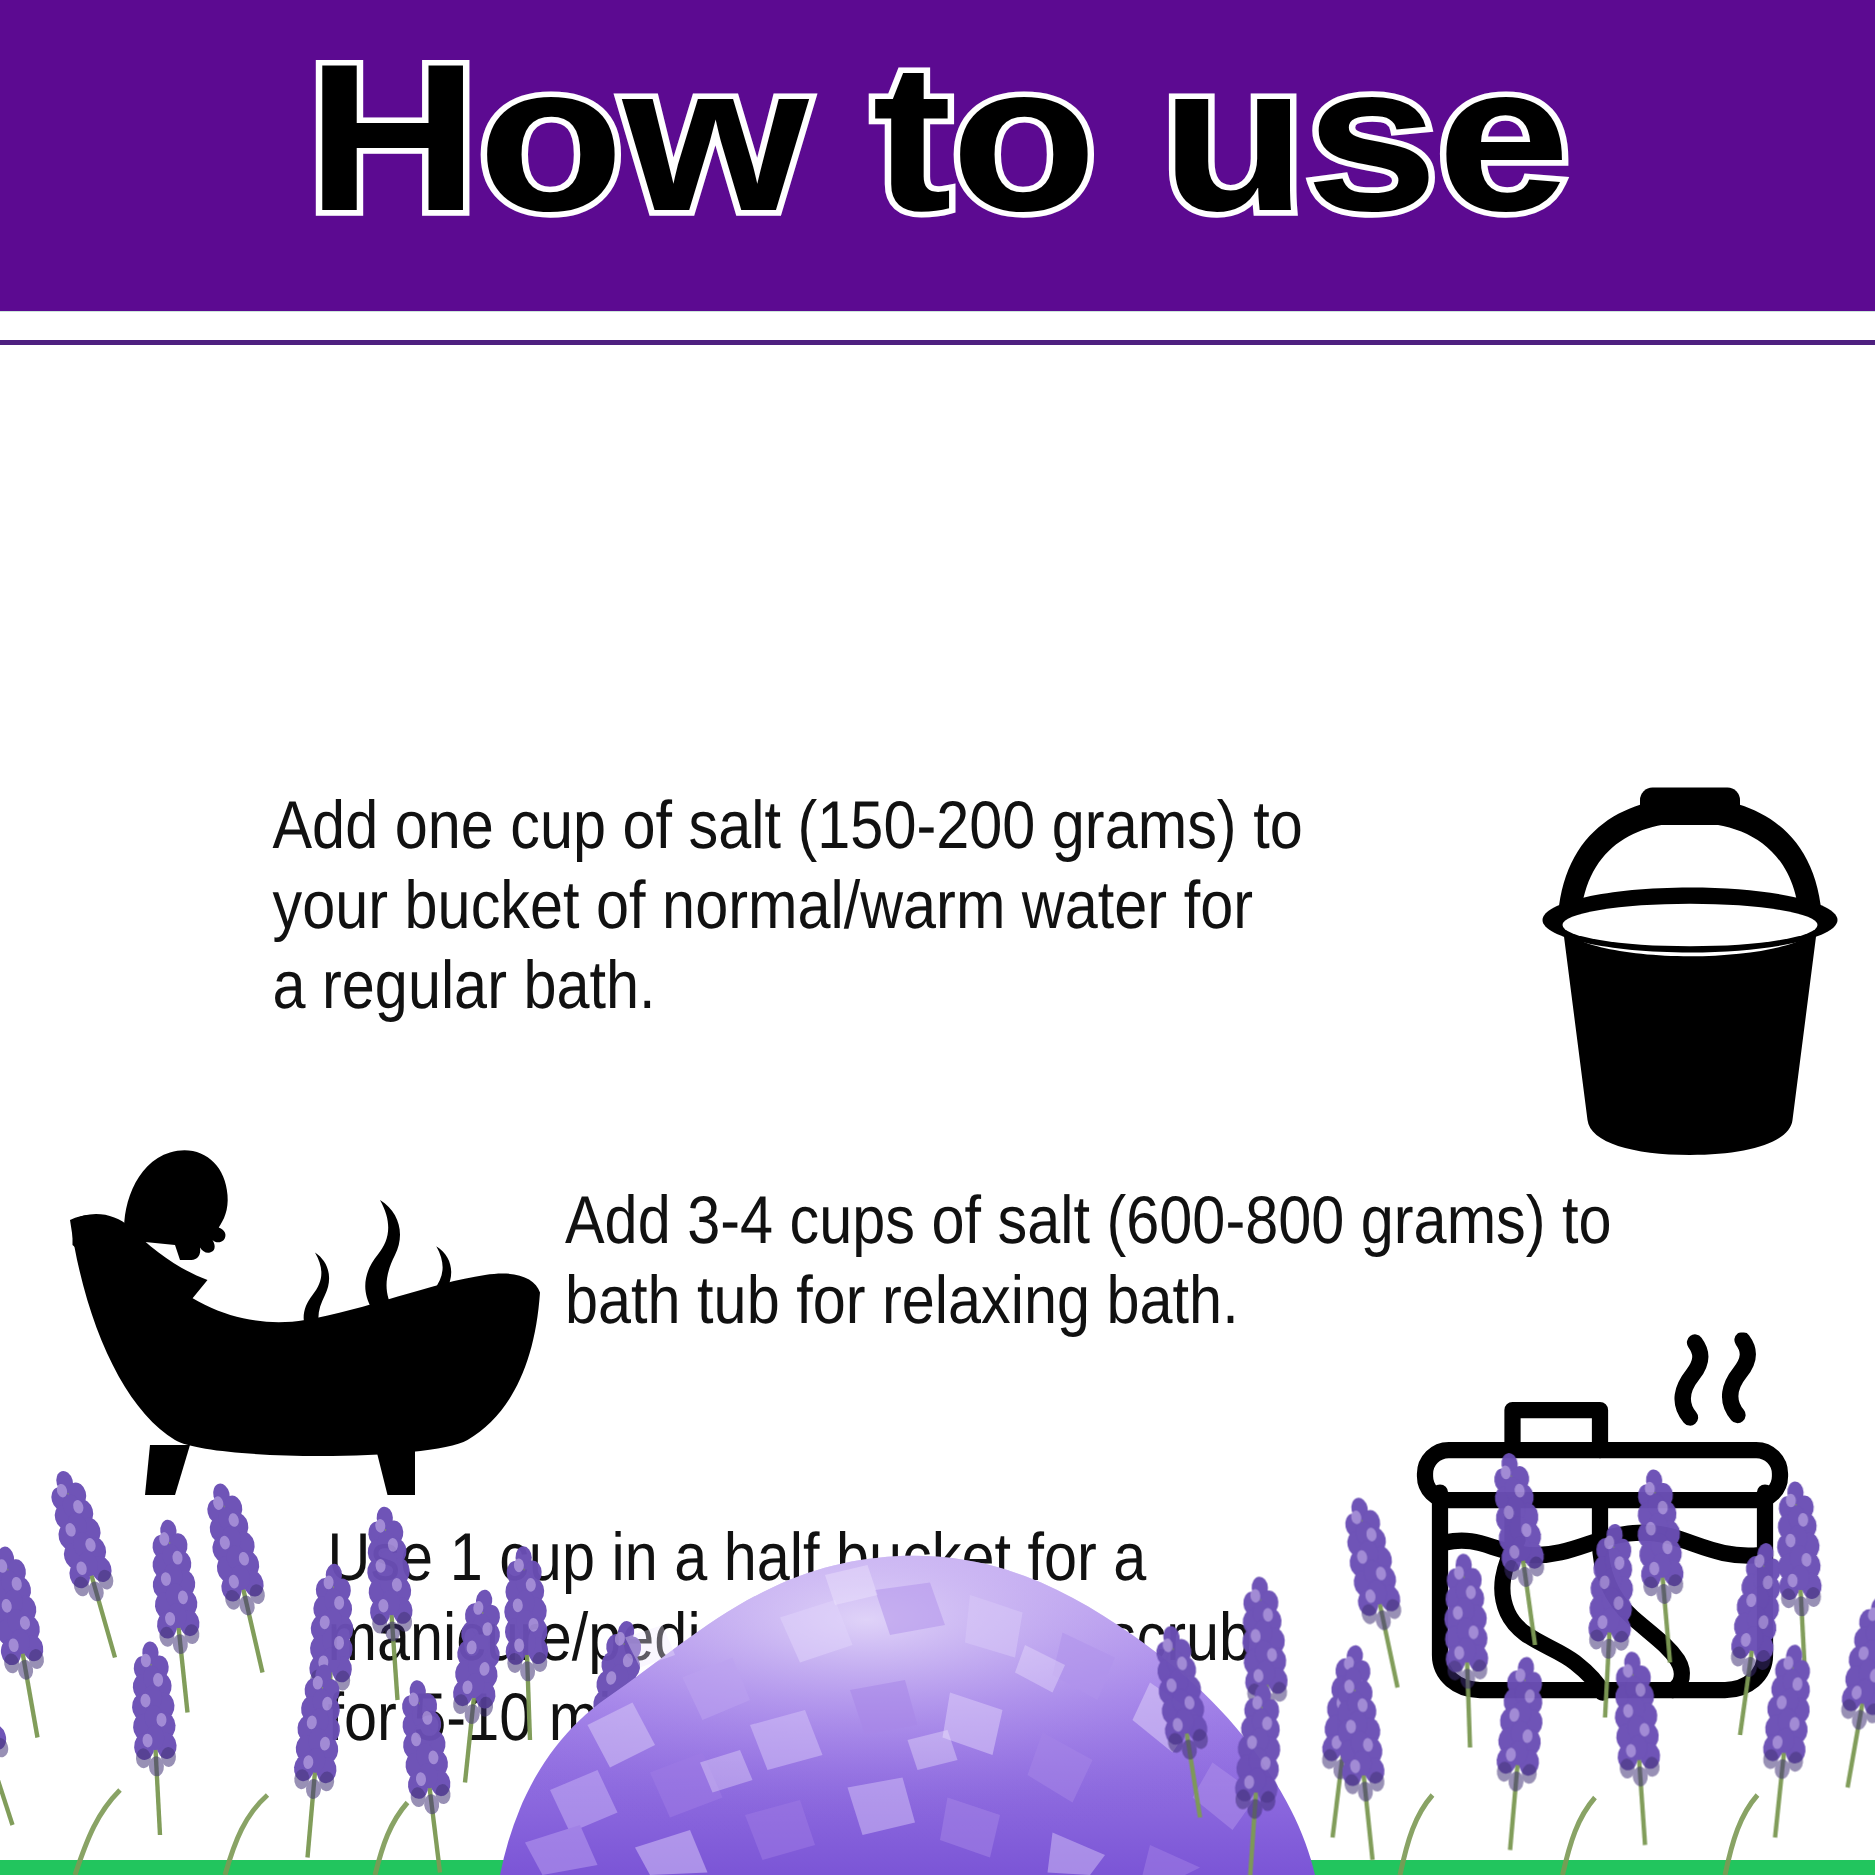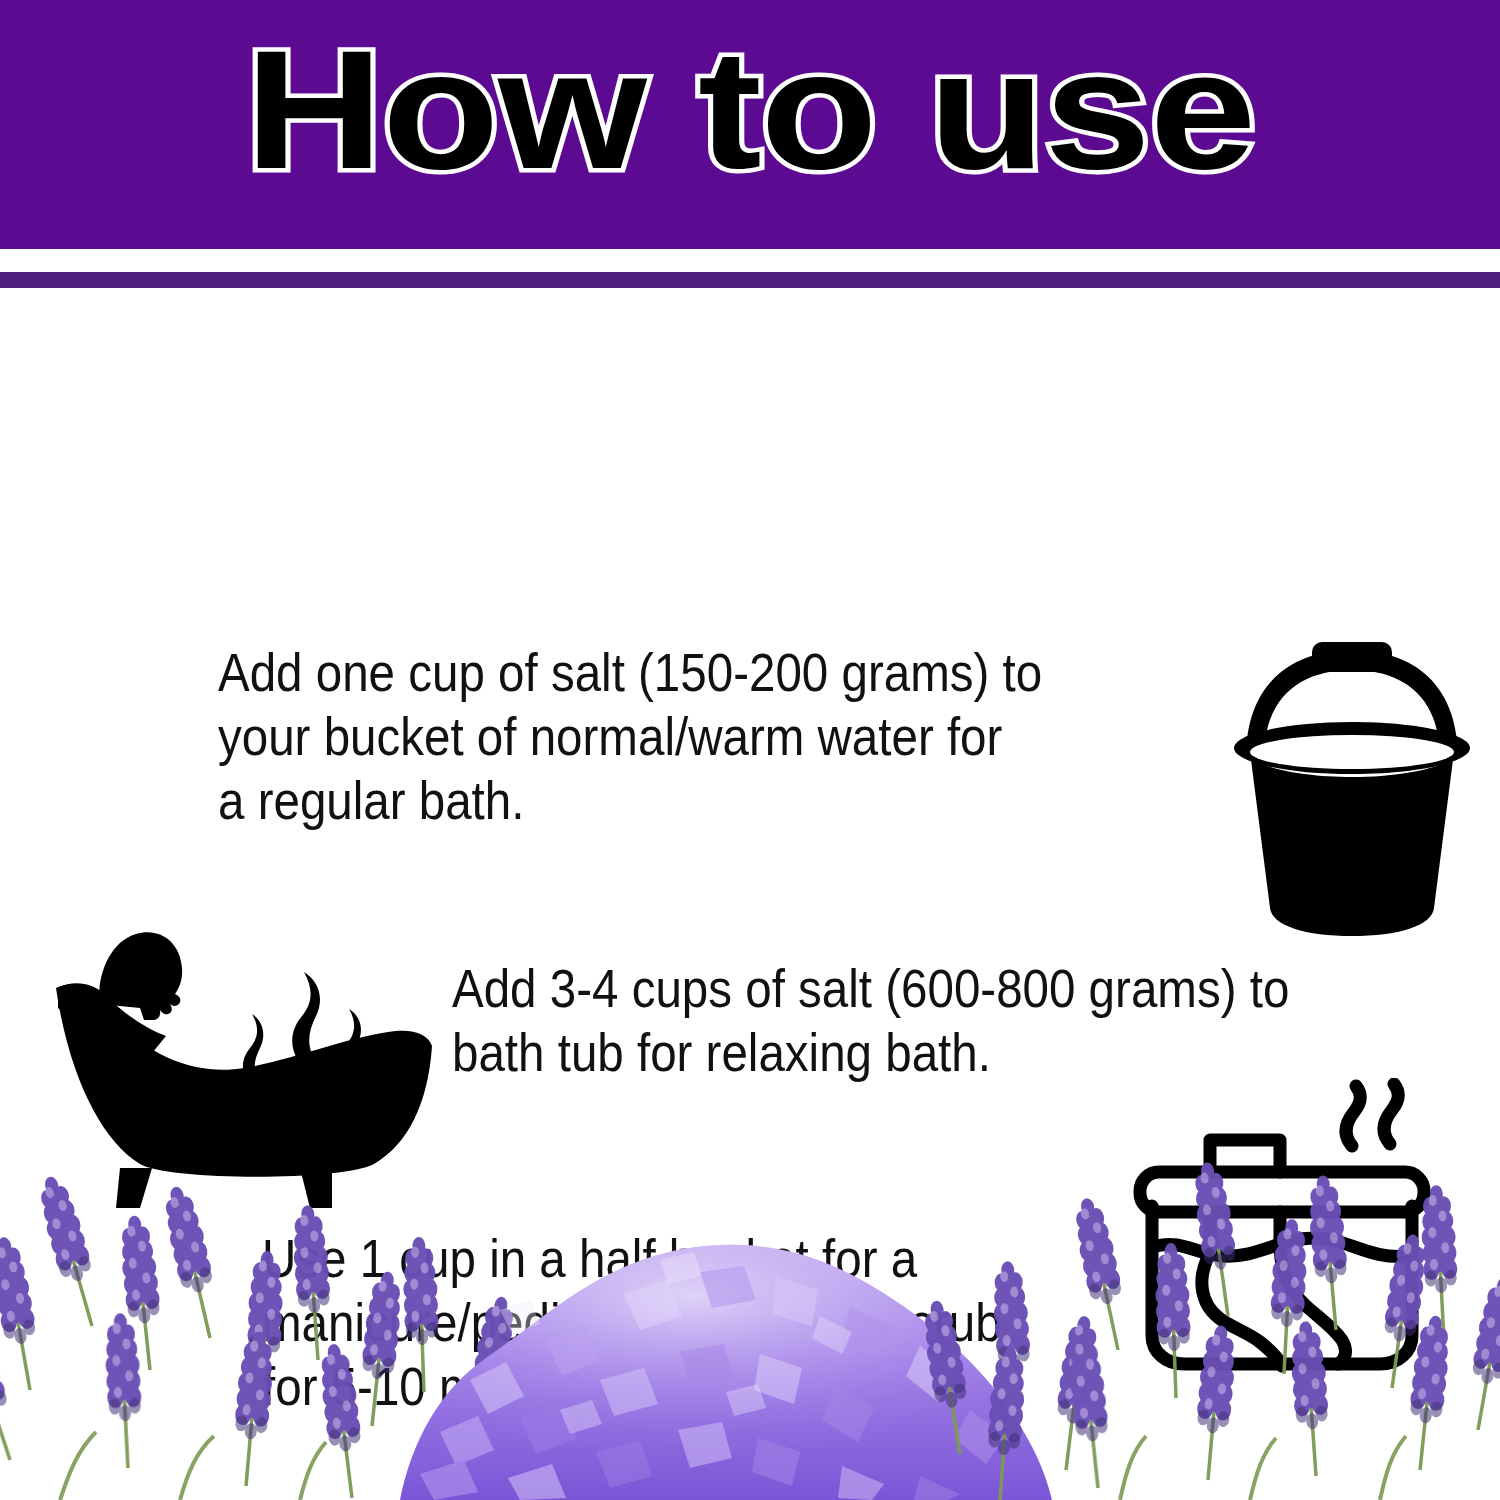--- a/index.html
+++ b/index.html
@@ -66,21 +66,21 @@
     top: 272px;
     width: 1500px;
     height: 16px;
     background: #4E2080;
   }
 
   
   .body-area {
     position: absolute;
     left: 0;
-    top: 288px;
+    top: 276px;
     width: 1500px;
     height: 1212px;
     background: #ffffff;
   }
 
   
   .instr {
     position: absolute;
     color: #111111;
     font-family: "Liberation Sans", sans-serif;

